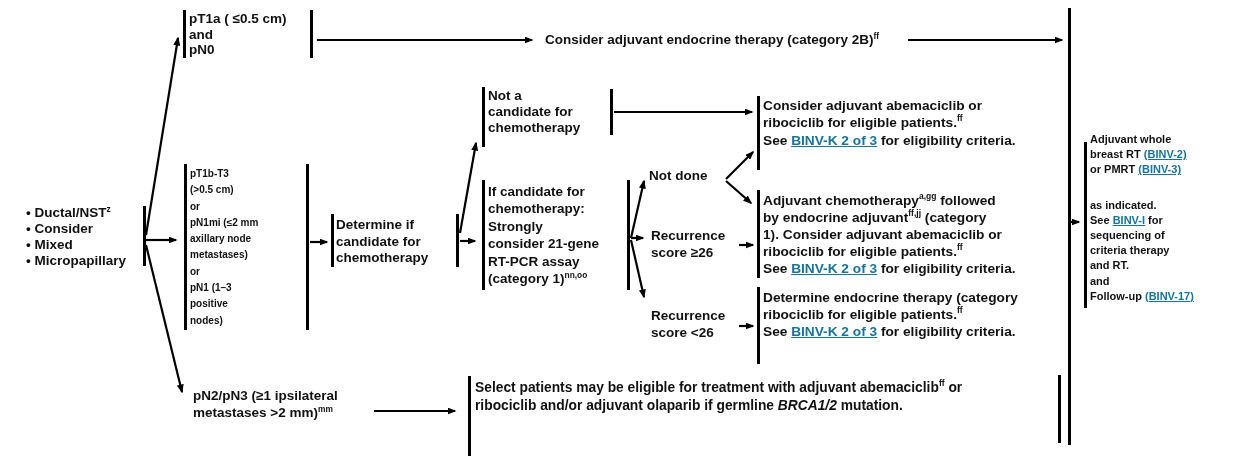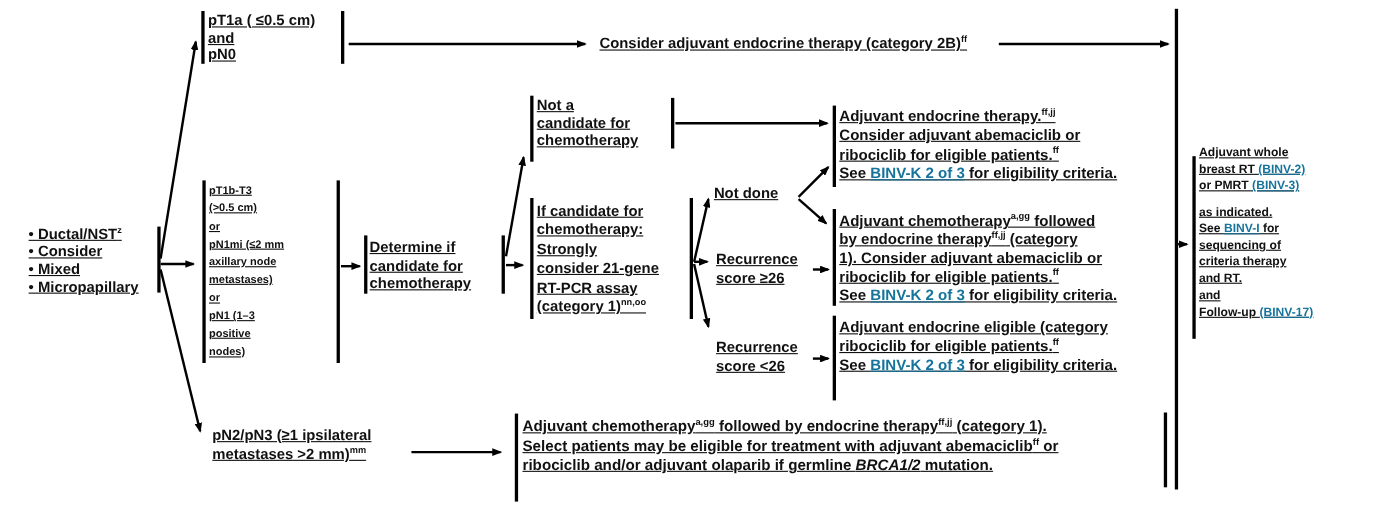--- a/index.html
+++ b/index.html
@@ -1,28 +1,28 @@
 <!DOCTYPE html>
 <html><head>
 <meta charset="utf-8">
 <style>
   html,body{margin:0;padding:0;background:#ffffff;}
   .canvas{
     position:relative;width:1254px;height:461px;background:#ffffff;
     font-family:"Liberation Sans",sans-serif;font-weight:700;color:#111;
     overflow:hidden;
   }
-  .node{position:absolute;white-space:nowrap;text-decoration:underline;}
+  .node{position:absolute;white-space:nowrap;}
   .node .ln{white-space:nowrap;}
   sup{font-size:0.62em;line-height:0;font-weight:700;}
   a.lnk{color:#16749c;text-decoration:underline;cursor:pointer;}
   i{font-style:italic;}
   .vbar{position:absolute;width:3px;background:#000;}
   svg.arrows{position:absolute;left:0;top:0;pointer-events:none;}
-  [data-name="node-final-box"] .ln:nth-child(4){margin-top:8px;}
+  [data-name="node-final-box"] .ln:nth-child(4){margin-top:20px;}
 </style>
 </head>
 <body>
 
 <div class="canvas" data-name="flowchart-canvas">
 
   <svg class="arrows" width="1254" height="461" viewBox="0 0 1254 461" data-name="flow-arrows">
     <defs>
       <marker id="ah" markerWidth="9" markerHeight="7" refX="7.5" refY="3.5" orient="auto" markerUnits="userSpaceOnUse">
         <path d="M0,0 L9,3.5 L0,7 z" fill="#000"></path>
@@ -128,47 +128,45 @@
       <div class="ln"><span>Recurrence</span></div>
       <div class="ln"><span>score ≥26</span></div>
     </div>
 
   <div class="node" style="left:651px;top:308px;font-size:13.5px;line-height:16.5px" data-name="node-recurrence-lt26-label">
       <div class="ln"><span>Recurrence</span></div>
       <div class="ln"><span>score &lt;26</span></div>
     </div>
 
   <div class="node" style="left:763px;top:97px;font-size:13.7px;line-height:17.3px" data-name="node-adjuvant-endocrine-box">
-      <div class="ln"><span>Adjuvant endocrine therapy.</span><sup>ff,jj</sup></div>
       <div class="ln"><span>Consider adjuvant abemaciclib or</span></div>
       <div class="ln"><span>ribociclib for eligible patients.</span><sup>ff</sup></div>
       <div class="ln"><span>See </span><a class="lnk" data-name="link-binv-k-2-of-3">BINV-K 2 of 3</a><span> for eligibility criteria.</span></div>
     </div>
 
   <div class="node" style="left:763px;top:192px;font-size:13.7px;line-height:17px" data-name="node-adjuvant-chemo-endocrine-box">
       <div class="ln"><span>Adjuvant chemotherapy</span><sup>a,gg</sup><span> followed</span></div>
-      <div class="ln"><span>by endocrine therapy</span><sup>ff,jj</sup><span> (category</span></div>
+      <div class="ln"><span>by endocrine adjuvant</span><sup>ff,jj</sup><span> (category</span></div>
       <div class="ln"><span>1). Consider adjuvant abemaciclib or</span></div>
       <div class="ln"><span>ribociclib for eligible patients.</span><sup>ff</sup></div>
       <div class="ln"><span>See </span><a class="lnk" data-name="link-binv-k-2-of-3">BINV-K 2 of 3</a><span> for eligibility criteria.</span></div>
     </div>
 
   <div class="node" style="left:763px;top:290px;font-size:13.7px;line-height:16.8px" data-name="node-adjuvant-endocrine-cat1-box">
-      <div class="ln"><span>Adjuvant endocrine eligible (category</span></div>
+      <div class="ln"><span>Determine endocrine therapy (category</span></div>
       <div class="ln"><span>ribociclib for eligible patients.</span><sup>ff</sup></div>
       <div class="ln"><span>See </span><a class="lnk" data-name="link-binv-k-2-of-3">BINV-K 2 of 3</a><span> for eligibility criteria.</span></div>
     </div>
 
   <div class="node" style="left:193px;top:388px;font-size:13.5px;line-height:16.5px" data-name="node-pn2pn3">
       <div class="ln"><span>pN2/pN3 (≥1 ipsilateral</span></div>
       <div class="ln"><span>metastases &gt;2 mm)</span><sup>mm</sup></div>
     </div>
 
   <div class="node" style="left:475px;top:379px;font-size:13.8px;line-height:17.7px" data-name="node-bottom-box">
-      <div class="ln"><span>Adjuvant chemotherapy</span><sup>a,gg</sup><span> followed by endocrine therapy</span><sup>ff,jj</sup><span> (category 1).</span></div>
       <div class="ln"><span>Select patients may be eligible for treatment with adjuvant abemaciclib</span><sup>ff</sup><span> or</span></div>
       <div class="ln"><span>ribociclib and/or adjuvant olaparib if germline </span><i>BRCA1/2</i><span> mutation.</span></div>
     </div>
 
   <div class="node" style="left:1090px;top:132px;font-size:11px;line-height:15.2px" data-name="node-final-box">
       <div class="ln"><span>Adjuvant whole</span></div>
       <div class="ln"><span>breast RT </span><a class="lnk" data-name="link-binv-2">(BINV-2)</a></div>
       <div class="ln"><span>or PMRT </span><a class="lnk" data-name="link-binv-3">(BINV-3)</a></div>
       <div class="ln"><span>as indicated.</span></div>
       <div class="ln"><span>See </span><a class="lnk" data-name="link-binv-i">BINV-I</a><span> for</span></div>

